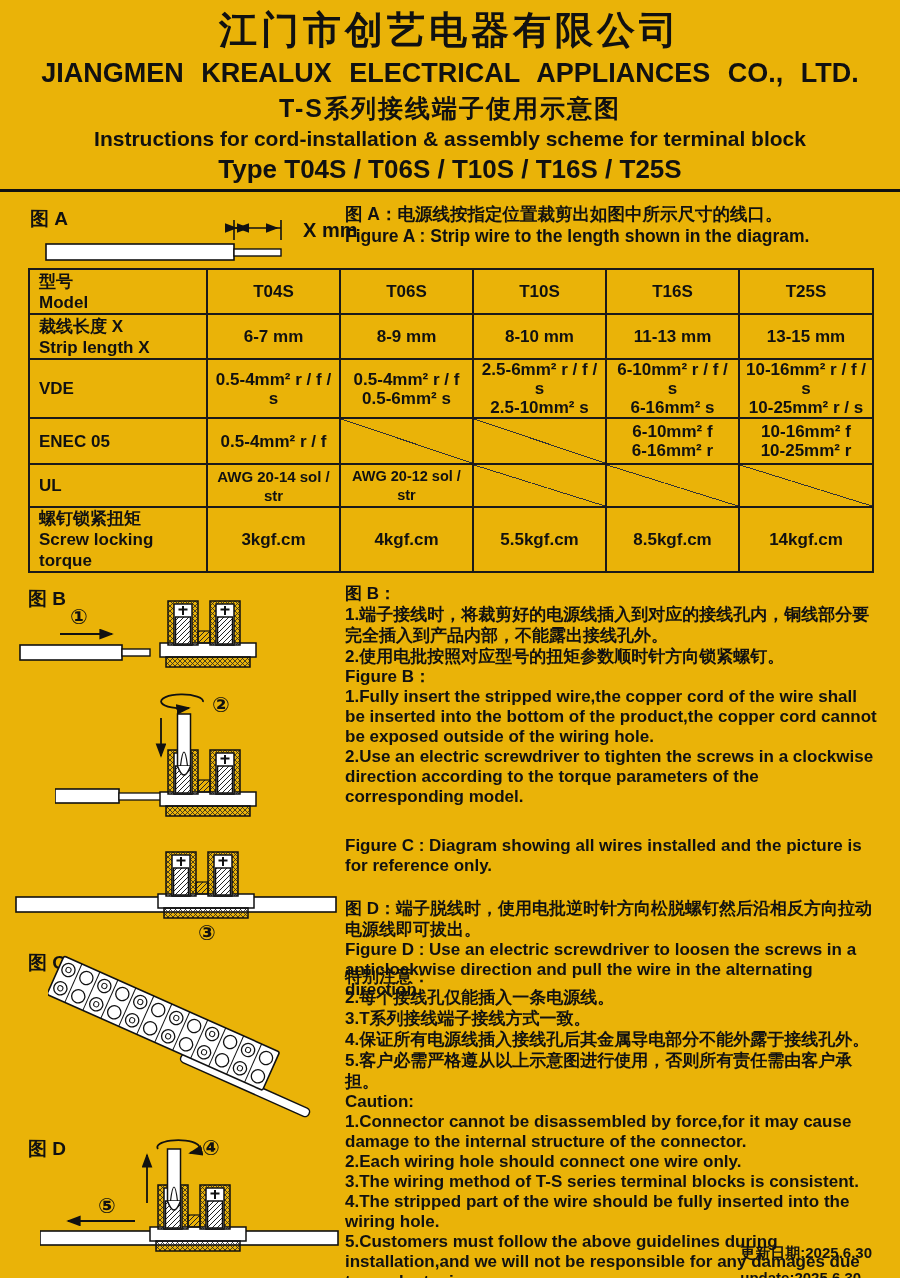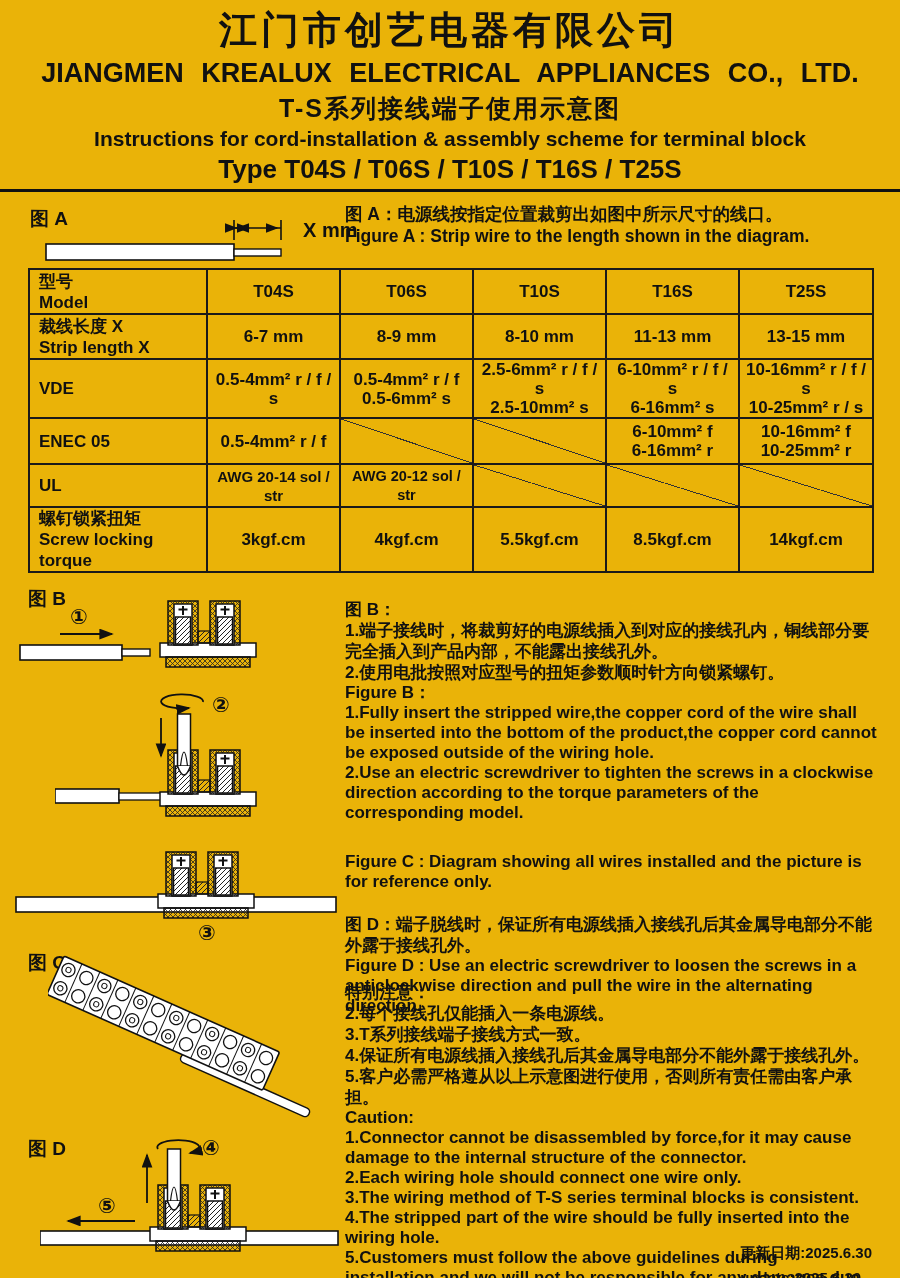--- a/index.html
+++ b/index.html
@@ -42,21 +42,21 @@
       transparent 49.4%, #333 49.4%, #333 50.6%, transparent 50.6%);
   }
 
   
   .figlabel { position:absolute; font-size:19px; }
   .stepnum  { font-family:"DejaVu Sans",sans-serif; font-size:21px; font-weight:700; fill:#111; }
   svg .ln   { stroke:#111; fill:none; }
   svg .wh   { fill:#fff; stroke:#111; }
 
   
-  .tblock { position:absolute; left:345px; width:535px;margin-top:16px; }
+  .tblock { position:absolute; left:345px; width:535px; }
   .tblock p { margin:0; font-size:17px; line-height:20px; }
   .tblock p.cn { line-height:21px; }
   .footer { position:absolute; right:24px; top:1238px; text-align:left; }
   .footer p { margin:4px; font-size:15px; line-height:21px; }
 </style>
 </head>
 <body>
 
 <div class="page">
 
@@ -330,21 +330,21 @@
     <p>Figure B：</p>
     <p>1.Fully insert the stripped wire,the copper cord of the wire shall be inserted into the bottom of the product,the copper cord cannot be exposed outside of the wiring hole.</p>
     <p>2.Use an electric screwdriver to tighten the screws in a clockwise direction according to the torque parameters of the corresponding model.</p>
   </div>
 
   <div class="tblock" style="top:836px">
     <p>Figure C : Diagram showing all wires installed and the picture is for reference only.</p>
   </div>
 
   <div class="tblock" style="top:898px">
-    <p class="cn">图 D：端子脱线时，保证所有电源线插入接线孔后其金属导电部分不能外露于接线孔外。</p>
+    <p class="cn">图 D：端子脱线时，使用电批逆时针方向松脱螺钉然后沿相反方向拉动电源线即可拔出。</p>
     <p>Figure D : Use an electric screwdriver to loosen the screws in a anticlockwise direction and pull the wire in the alternating direction.</p>
   </div>
 
   <div class="tblock" style="top:966px">
     <p class="cn">特别注意：</p>
     <p class="cn">2.每个接线孔仅能插入一条电源线。</p>
     <p class="cn">3.T系列接线端子接线方式一致。</p>
     <p class="cn">4.保证所有电源线插入接线孔后其金属导电部分不能外露于接线孔外。</p>
     <p class="cn">5.客户必需严格遵从以上示意图进行使用，否则所有责任需由客户承担。</p>
     <p>Caution:</p>

